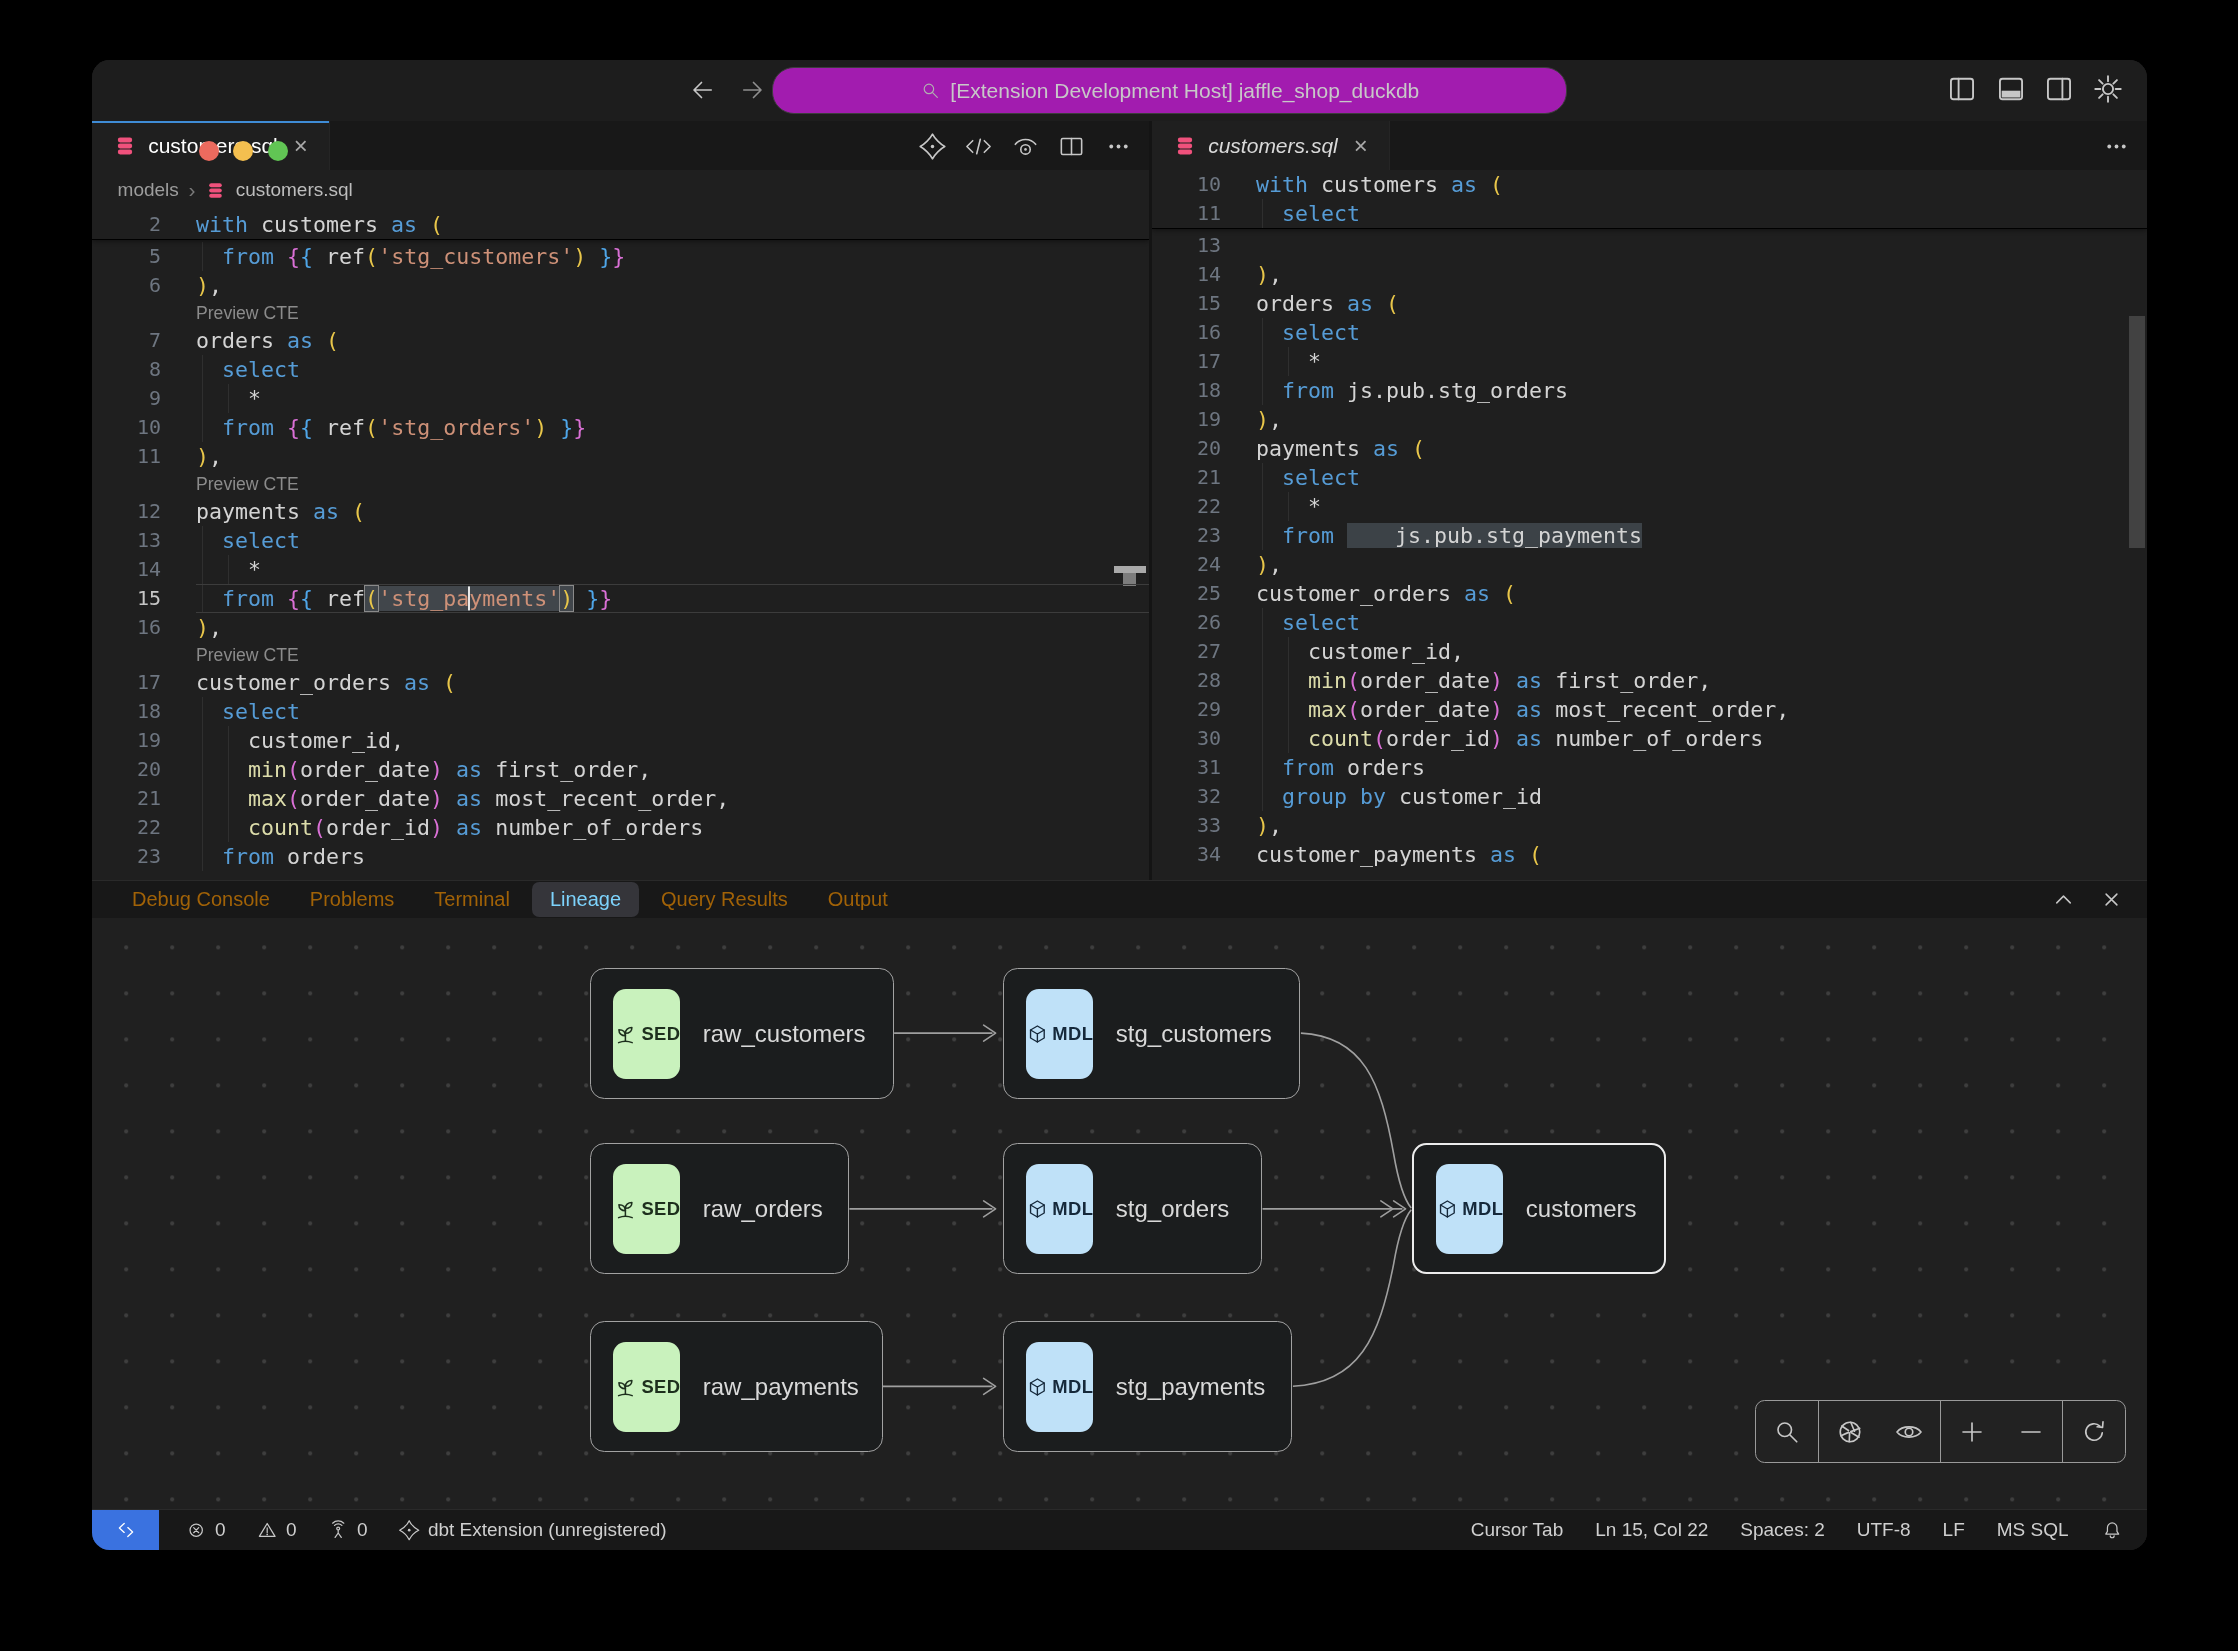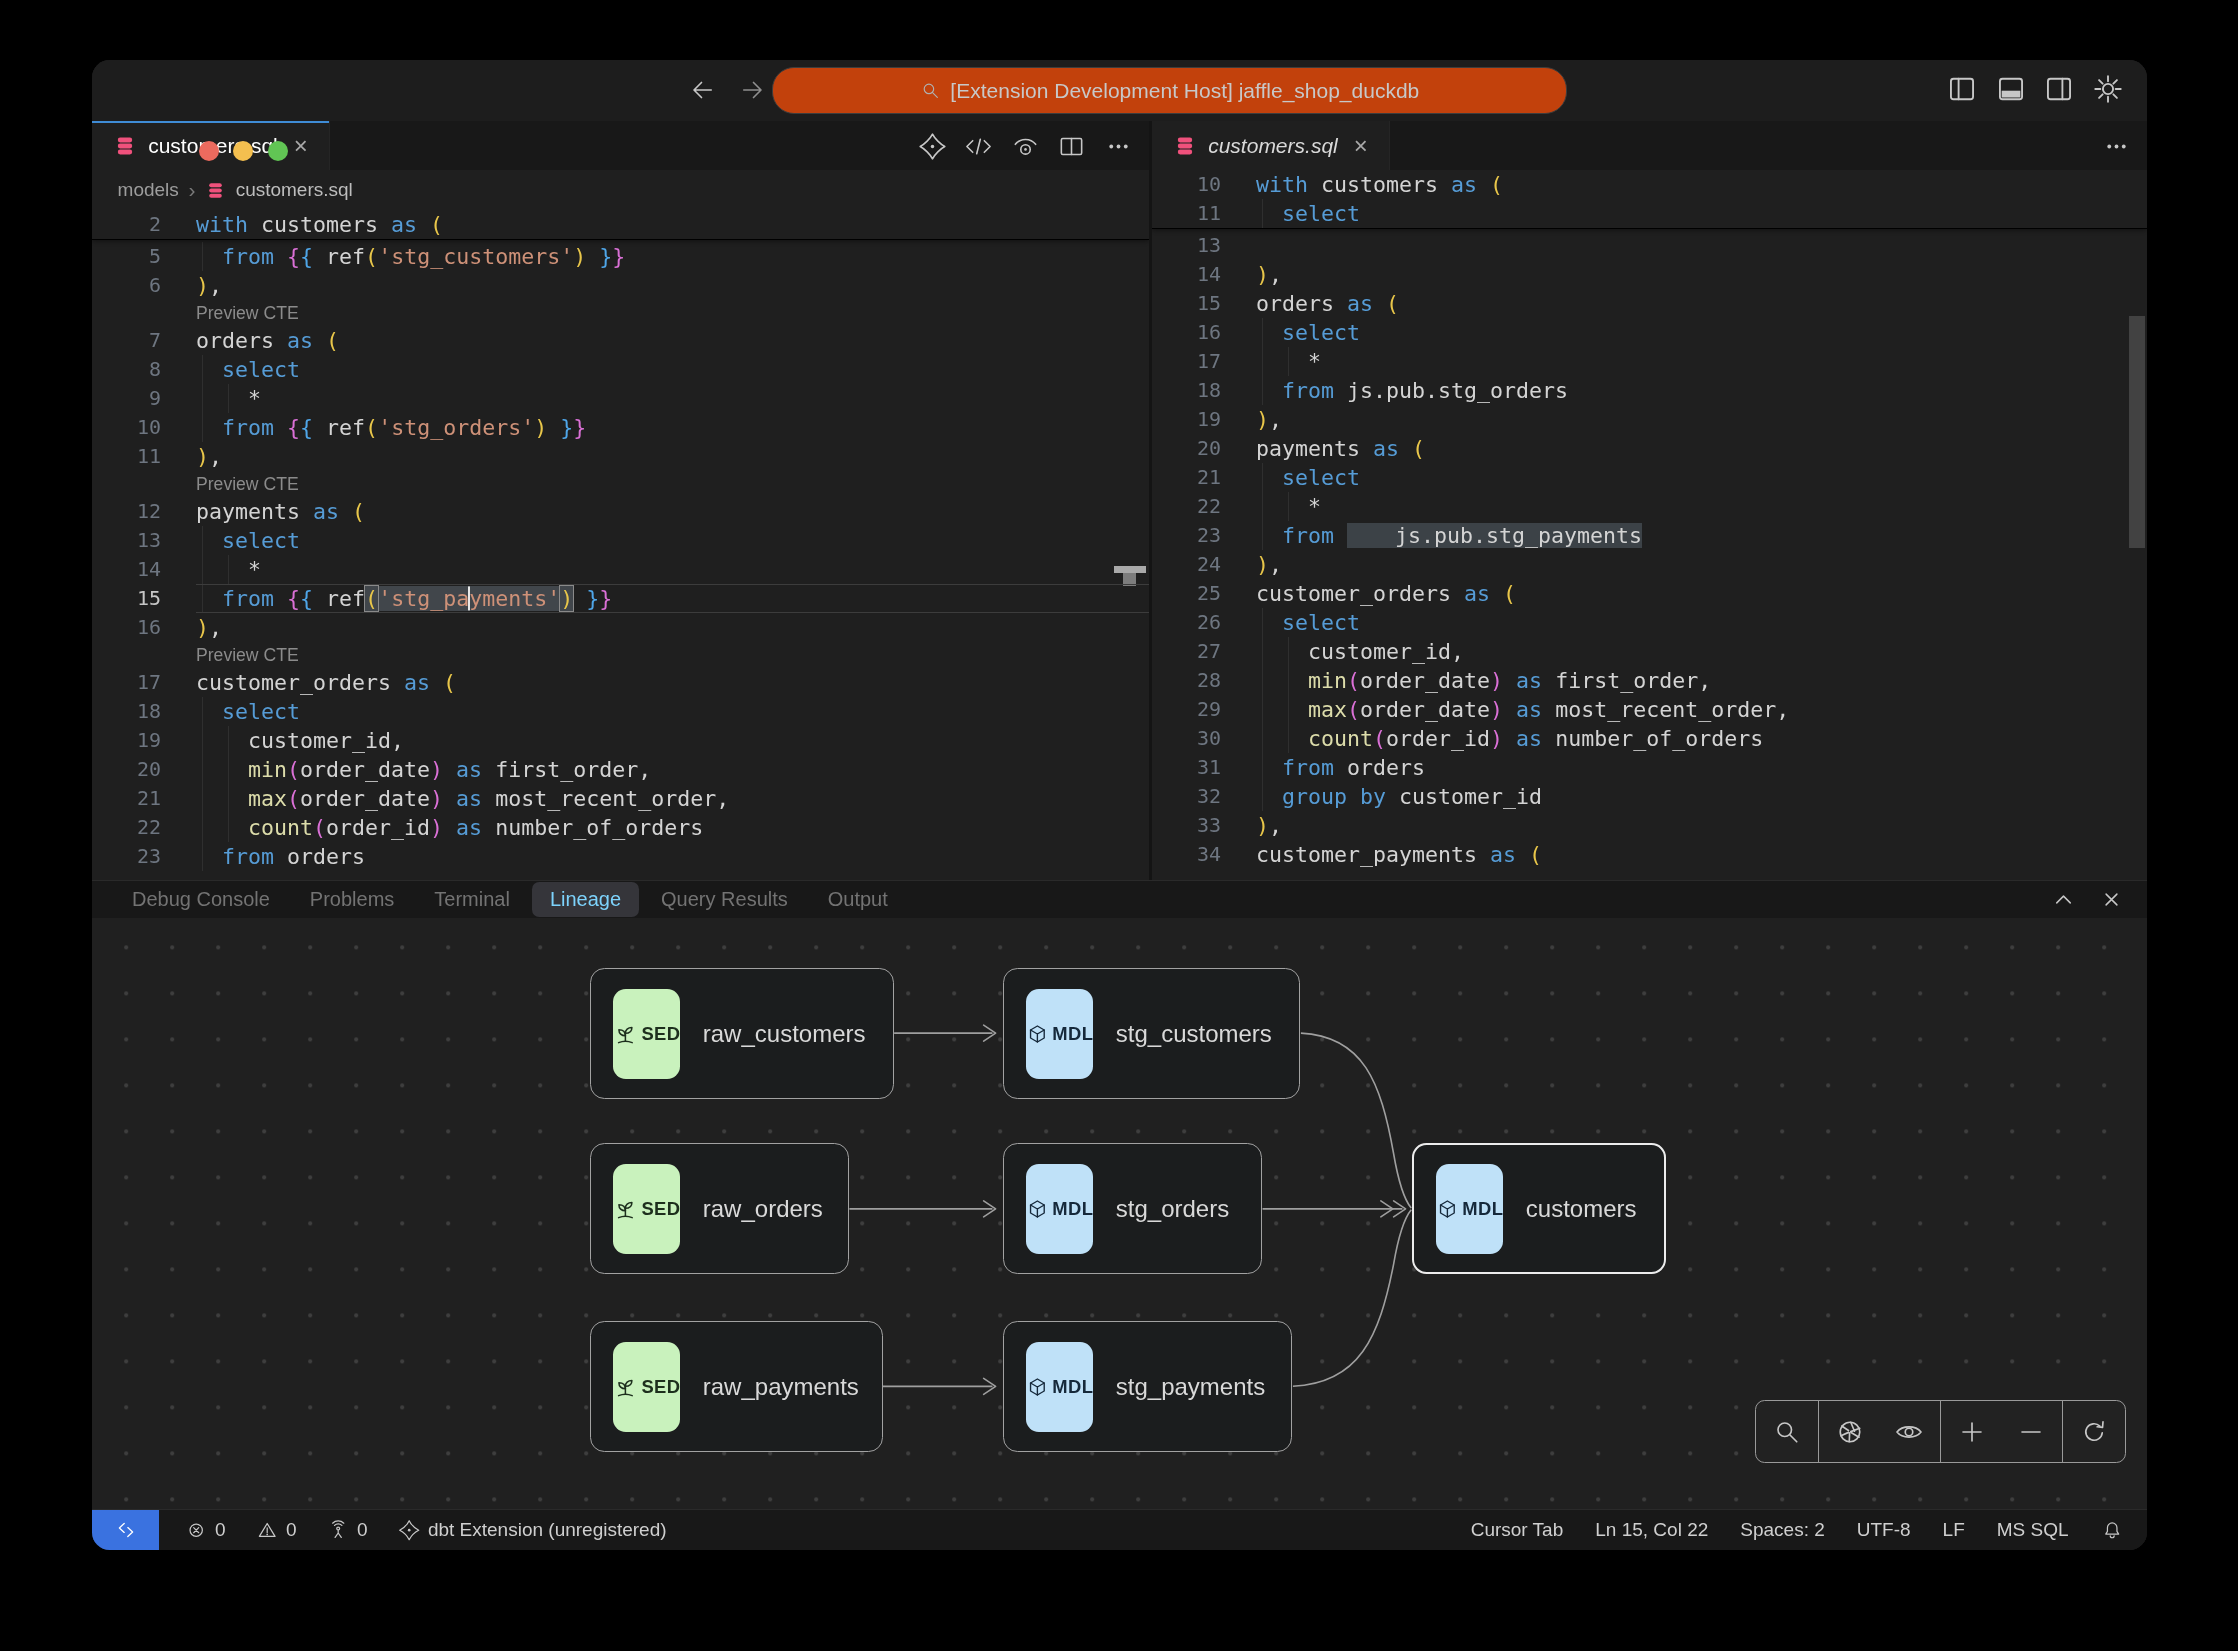--- a/index.html
+++ b/index.html
@@ -5,21 +5,21 @@
   html,body{margin:0;padding:0;background:#000;}
   .stage{position:relative;width:2239px;height:1652px;background:#000;font-family:"Liberation Sans",sans-serif;overflow:hidden;}
   .window{position:absolute;left:92px;top:60px;width:2055px;height:1490px;background:#1f1f1f;border-radius:17.6px;overflow:hidden;box-shadow:0 24px 72px rgba(0,0,0,.85);}
 
   
   .titlebar{position:absolute;left:0;top:0;width:100%;height:61px;background:#1d1d1d;}
   .traffic{position:absolute;top:81px;left:107px;display:flex;gap:14.4px;z-index:5;}
   .light{width:20px;height:20px;border-radius:50%;}
   .nav-arrows{position:absolute;left:596px;top:10.4px;display:flex;gap:19px;align-items:center;height:40px;}
   .nav-arrows .ic{width:30px;height:30px;}
-  .searchpill{position:absolute;left:680px;top:7.2px;width:793px;height:45px;background:#c2410c;border:0.8px solid #3d3d3d;border-radius:22px;display:flex;align-items:center;justify-content:center;gap:9.6px;color:#c8c8c8;font-size:21px;}
+  .searchpill{position:absolute;left:680px;top:7.2px;width:793px;height:45px;background:#a21caf;border:0.8px solid #3d3d3d;border-radius:22px;display:flex;align-items:center;justify-content:center;gap:9.6px;color:#c8c8c8;font-size:21px;}
   .tb-icons{position:absolute;right:22.4px;top:12px;display:flex;gap:14.4px;align-items:center;}
   .tb-icons .ic{width:34px;height:34px;}
   .ic{display:inline-flex;align-items:center;justify-content:center;color:#c7c7c7;}
   .ic svg{width:100%;height:100%;stroke:currentColor;fill:none;stroke-width:2.2;stroke-linecap:round;stroke-linejoin:round;}
 
   
   .tabbar{position:absolute;left:0;top:61px;width:100%;height:50px;background:#181818;display:flex;}
   .tabgroup-left{width:1057px;position:relative;display:flex;}
   .tabgroup-right{flex:1;position:relative;display:flex;border-left:3.2px solid #141414;}
   .tab{height:50px;display:flex;align-items:center;gap:11.2px;padding:0 21px;background:#1f1f1f;border-right:0.8px solid #252525;font-size:21px;color:#ffffff;position:relative;}
@@ -56,21 +56,21 @@
   .hl2{background:#3c4247;padding-left:48px;}
   .bm{outline:0.8px solid #8a8a8a;outline-offset:-0.8px;}
   .cursor{display:inline-block;width:2.4px;height:24px;background:#e8e8e8;vertical-align:middle;margin:0 -1.2px;transform:translateY(-1.6px);}
   .ovr-marker-bar{position:absolute;left:1022px;top:356px;width:32px;height:7.2px;background:#a9a9a9;}
   .ovr-marker-sq{position:absolute;left:1031px;top:363px;width:12.8px;height:12.8px;background:#7d7d7d;}
   .scroll-thumb{position:absolute;right:1.6px;top:146px;width:16px;height:232px;background:#424242;}
 
   
   .panel{position:absolute;left:0;top:820px;width:100%;height:630px;background:#1f1f1f;border-top:0.8px solid #2a2a2a;}
   .panel-header{height:37px;background:#181818;display:flex;align-items:center;padding:0 22.4px;gap:4.8px;}
-  .ptab{font-size:20px;color:#737373;padding:5.6px 17.6px;border-radius:7.2px;}
+  .ptab{font-size:20px;color:#a16207;padding:5.6px 17.6px;border-radius:7.2px;}
   .ptab.active{background:#35353a;color:#7dd3fc;}
   .panel-actions{margin-left:auto;display:flex;gap:21px;}
   .panel-actions .ic{width:27px;height:27px;}
   .lineage{position:absolute;left:0;top:37px;right:0;bottom:0;background:#202020;background-image:radial-gradient(#3e3e3e 1.8px,transparent 2.3px);background-size:46px 46px;background-position:11.2px 6.4px;overflow:hidden;}
   .edges{position:absolute;left:0;top:0;}
   .node{position:absolute;background:#1b1d1e;border:1.6px solid #a2a2a2;border-radius:14.4px;display:flex;align-items:center;gap:22.4px;padding-left:22.4px;box-sizing:border-box;}
   .node.selected{border:2.8px solid #ececec;}
   .badge{width:67px;height:90px;border-radius:12.8px;display:flex;flex-direction:row;align-items:center;justify-content:center;gap:3.2px;flex:none;}
   .badge.seed{background:#c9f2bd;color:#1d2f1d;}
   .badge.model{background:#bfe1f8;color:#16293b;}

